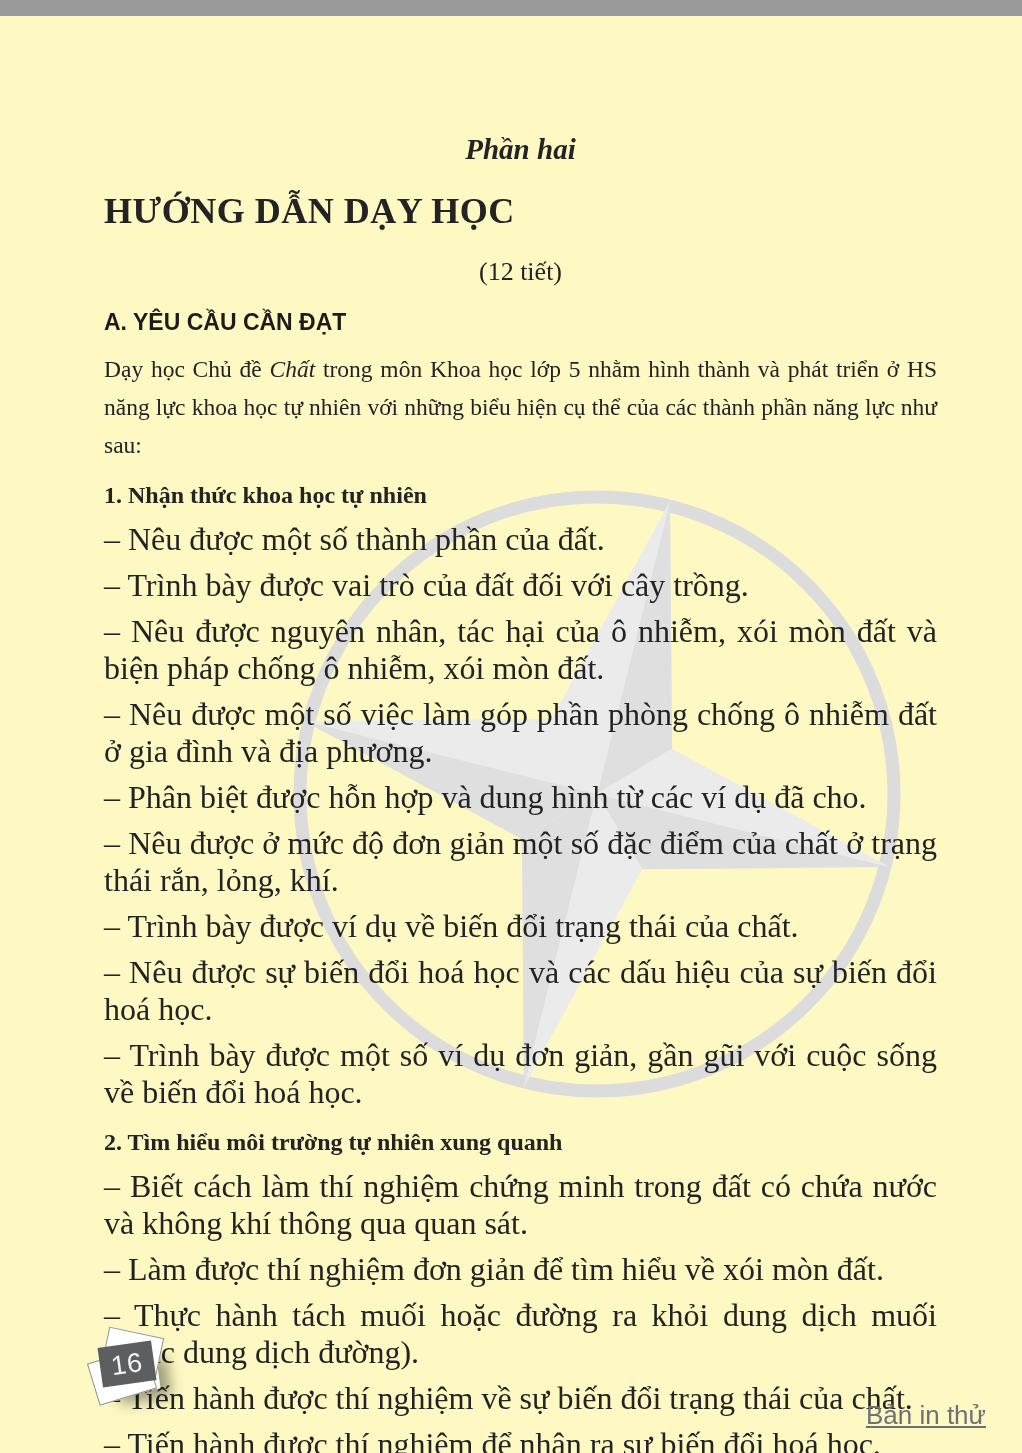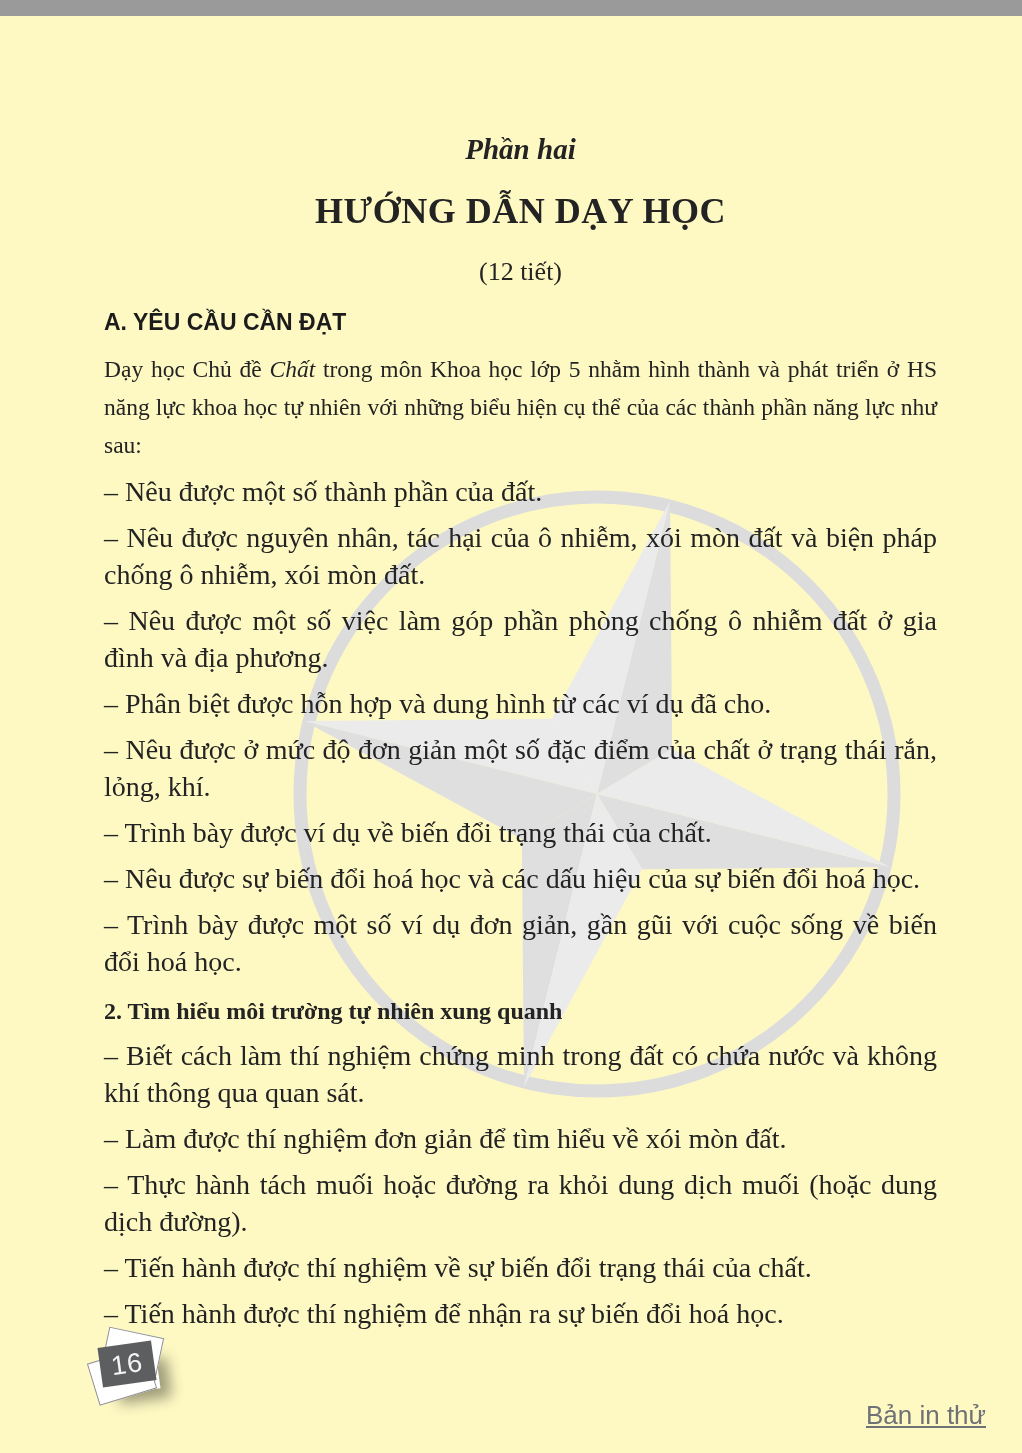--- a/index.html
+++ b/index.html
@@ -19,21 +19,21 @@
   }
   
   .content{
     position:absolute;left:104px;top:116px;width:833px;z-index:1;
   }
   .part-label{
     text-align:center;font-weight:bold;font-style:italic;
     font-size:29px;line-height:34px;margin:0 0 24px 0;
   }
   .main-title{
-    text-align:center;font-weight:bold;
+    font-weight:bold;
     font-size:36px;line-height:42px;margin:0 0 24px 0;letter-spacing:.5px;font-family:Liberation Serif, serif;
   }
   .chapter-title{
     text-align:center;font-weight:bold;
     font-size:30px;line-height:34px;margin:0 0 10px 0;
   }
   .duration{
     text-align:center;font-size:26px;line-height:32px;margin:0 0 20px 0;
   }
   .section-heading{
@@ -42,21 +42,21 @@
     margin:18px 0 14px 0;color:#1c1c1c;
   }
   .para{
     font-size:23.5px;line-height:38px;text-align:justify;margin:0 0 8px 0;
   }
   .para em{font-style:italic;}
   .subsection-heading{
     font-weight:bold;font-size:24px;line-height:34px;margin:14px 0 4px 0;
   }
   .item{
-    font-size:28px;line-height:37px;text-align:justify;margin:9px 0;
+    font-size:32px;line-height:37px;text-align:justify;margin:9px 0;
   }
   
   .badge{position:absolute;left:90px;top:1314px;width:90px;height:90px;z-index:2;}
   .badge .sq{position:absolute;box-sizing:border-box;}
   .badge .shadow-sq{
     left:16px;top:22px;width:52px;height:40px;background:#fff;
     transform:rotate(-8deg);box-shadow:10px 10px 14px rgba(0,0,0,.38);
   }
   .badge .outline-a{
     left:14px;top:2px;width:56px;height:46px;background:transparent;
@@ -102,21 +102,23 @@
   <div class="content">
 
     <p class="part-label">Phần hai</p>
     <p class="main-title">HƯỚNG DẪN DẠY HỌC</p>
     <p class="duration">(12 tiết)</p>
 
     <p class="section-heading">A. YÊU CẦU CẦN ĐẠT</p>
 
     <p class="para"><span>Dạy học Chủ đề </span><em>Chất</em><span> trong môn Khoa học lớp 5 nhằm hình thành và phát triển ở HS năng lực khoa học tự nhiên với những biểu hiện cụ thể của các thành phần năng lực như sau:</span></p>
 
+    <p class="subsection-heading">1. Nhận thức khoa học tự nhiên</p>
     <p class="item">– Nêu được một số thành phần của đất.</p>
+    <p class="item">– Trình bày được vai trò của đất đối với cây trồng.</p>
     <p class="item">– Nêu được nguyên nhân, tác hại của ô nhiễm, xói mòn đất và biện pháp chống ô nhiễm, xói mòn đất.</p>
     <p class="item">– Nêu được một số việc làm góp phần phòng chống ô nhiễm đất ở gia đình và địa phương.</p>
     <p class="item">– Phân biệt được hỗn hợp và dung hình từ các ví dụ đã cho.</p>
     <p class="item">– Nêu được ở mức độ đơn giản một số đặc điểm của chất ở trạng thái rắn, lỏng, khí.</p>
     <p class="item">– Trình bày được ví dụ về biến đổi trạng thái của chất.</p>
     <p class="item">– Nêu được sự biến đổi hoá học và các dấu hiệu của sự biến đổi hoá học.</p>
     <p class="item">– Trình bày được một số ví dụ đơn giản, gần gũi với cuộc sống về biến đổi hoá học.</p>
 
     <p class="subsection-heading">2. Tìm hiểu môi trường tự nhiên xung quanh</p>
     <p class="item">– Biết cách làm thí nghiệm chứng minh trong đất có chứa nước và không khí thông qua quan sát.</p>

